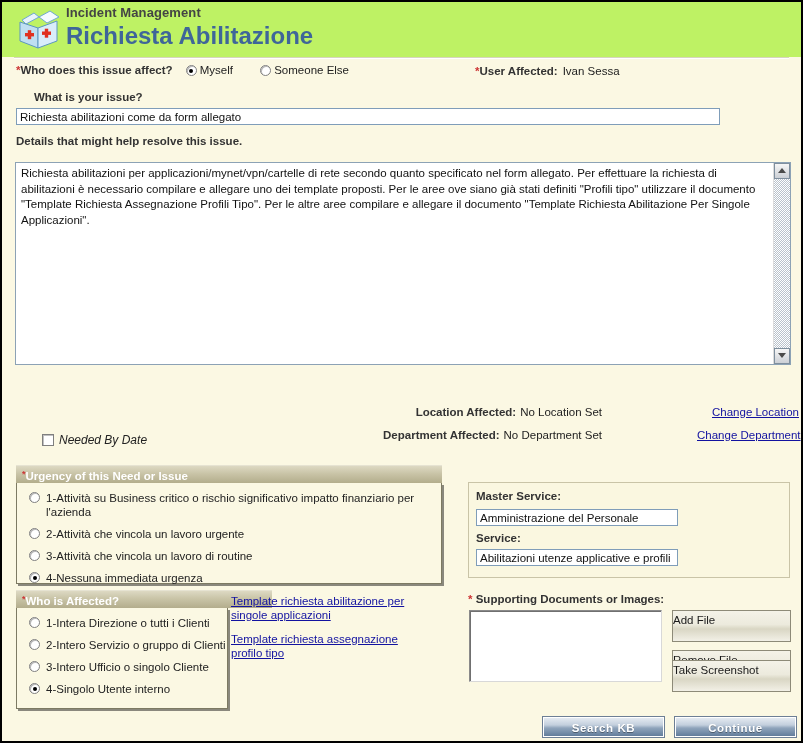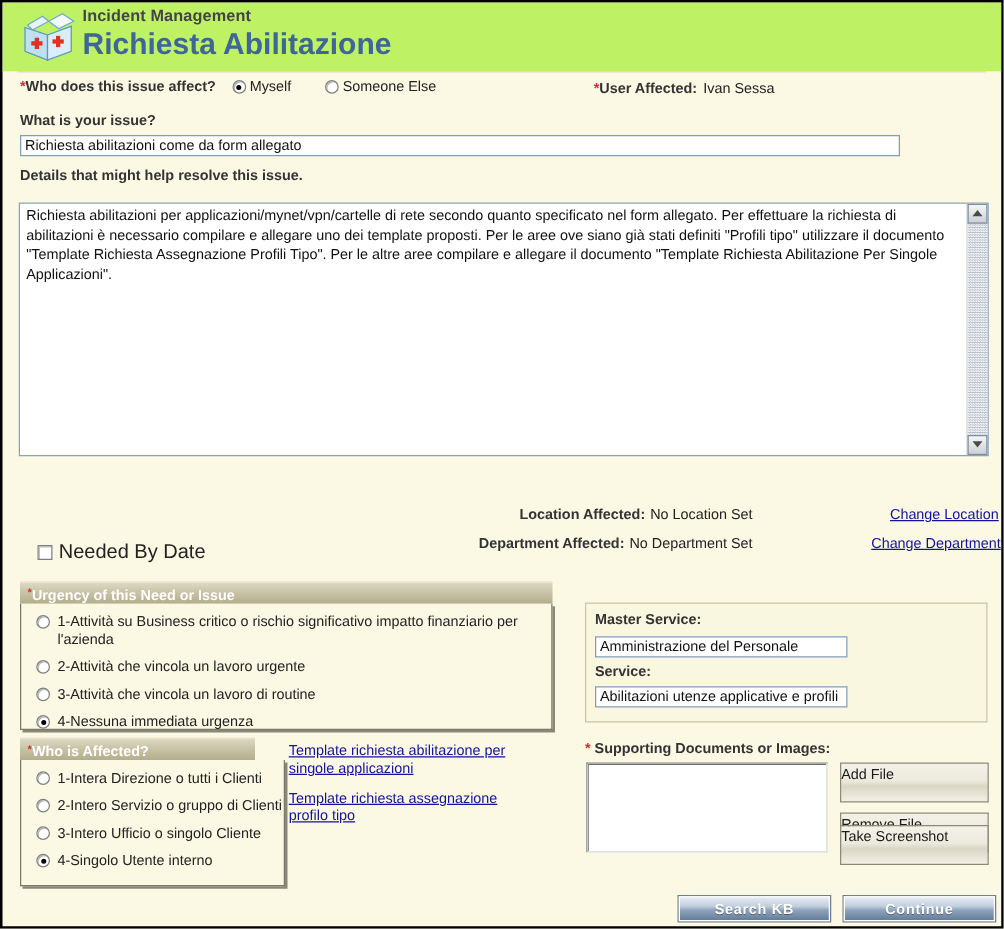--- a/index.html
+++ b/index.html
@@ -121,21 +121,21 @@
   .user-affected {
     position: absolute;
     left: 473px; top: 63px;
     font-size: 11.5px;
   }
   .user-affected .val { margin-left: 5px; color: #222222; }
 
   
   .lbl-issue {
     position: absolute;
-    left: 14px; top: 89px;
+    left: 32px; top: 89px;
     font-weight: bold;
     font-size: 11.5px;
     color: #333333;
   }
   .input-issue {
     position: absolute;
     left: 14px; top: 106px;
     width: 704px; height: 17px;
     border: 1px solid #7f9db9;
     background: #ffffff;
@@ -216,22 +216,23 @@
     color: #1212a0;
     text-decoration: underline;
     font-size: 11.5px;
     cursor: pointer;
   }
   .chg-loc { position: absolute; left: 710px; top: 404px; }
   .chg-dept { position: absolute; left: 695px; top: 427px; }
 
   .needed-by {
     position: absolute;
-    left: 28px; top: 431px;
-    font-size: 16px;
+    left: 40px; top: 431px;
+    font-size: 12px;
+    font-style: italic;
   }
   .needed-by .txt { margin-left: 5px; color: #222222; }
 
   
   .panel-head {
     position: absolute;
     background: linear-gradient(to bottom, #ddd9c3 0%, #c9c4a7 45%, #b3ad8c 100%);
     color: #ffffff;
     font-weight: bold;
     font-size: 11.5px;
@@ -256,21 +257,21 @@
     line-height: 14px;
     padding-left: 17px;
     margin-top: 8px;
   }
   .opt .radio { position: absolute; left: 0; top: 1px; vertical-align: 0; }
 
   
   #urg-head { left: 14px; top: 463px; width: 426px; height: 18px; }
   #urg-body { left: 14px; top: 481px; width: 426px; height: 101px; }
   
-  #who-head { left: 14px; top: 588px; width: 188px; height: 18px; }
+  #who-head { left: 14px; top: 588px; width: 256px; height: 18px; }
   #who-body { left: 14px; top: 606px; width: 212px; height: 101px; }
 
   
   .tpl-links {
     position: absolute;
     left: 229px; top: 592px;
     width: 190px;
   }
   .tpl-links a {
     display: block;

